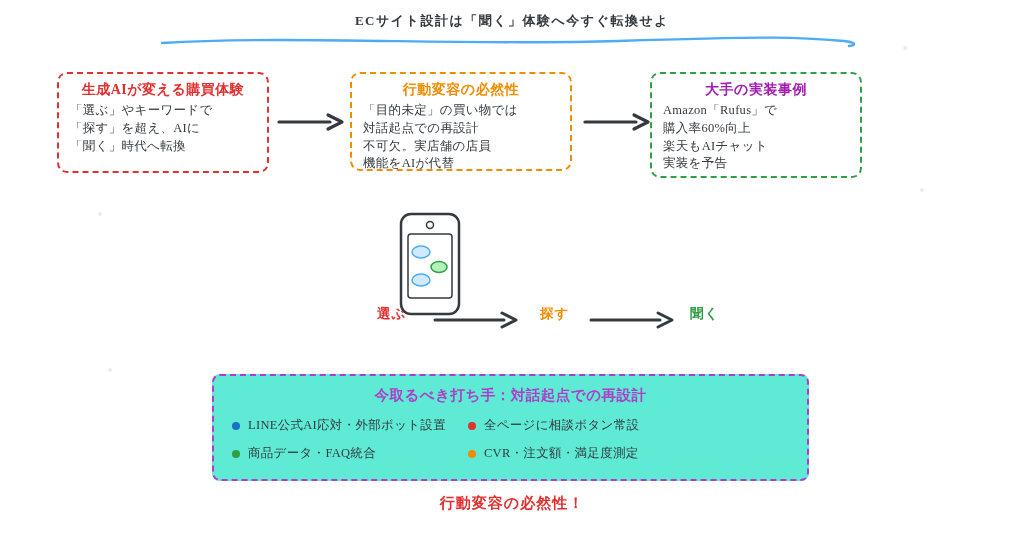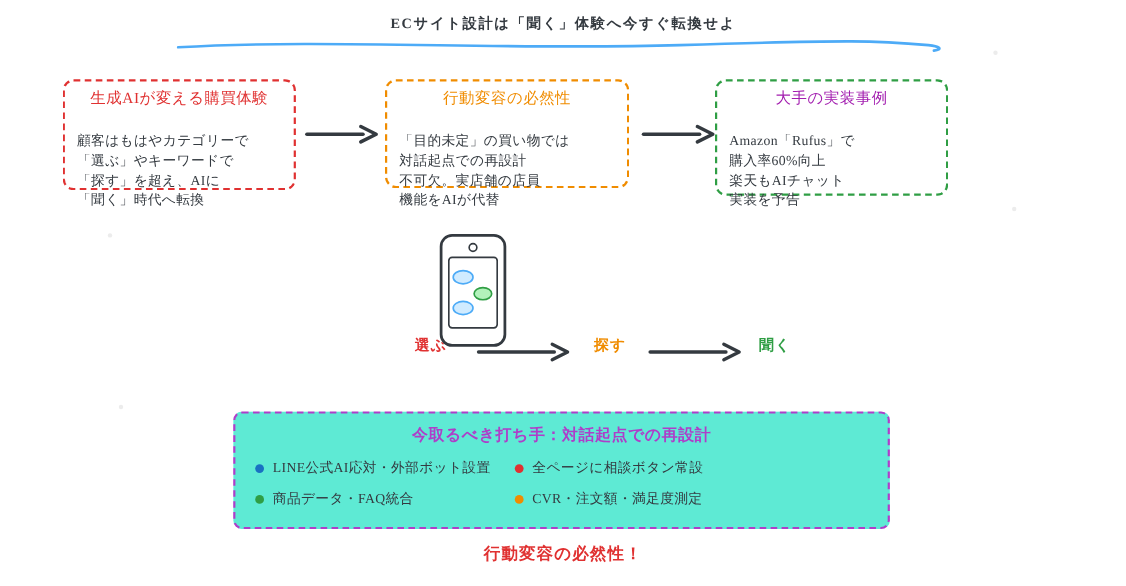--- a/index.html
+++ b/index.html
@@ -9,21 +9,21 @@
   }
   .abs{position:absolute;}
   .page-title{
     top:12px;left:0;width:1024px;text-align:center;
     font-size:13px;font-weight:bold;letter-spacing:1.5px;
   }
   .card{
     border:2px dashed #999;border-radius:10px;background:#fff;
     box-sizing:border-box;padding:7px 11px 6px 11px;
   }
-  .card-title{text-align:center;font-weight:normal;font-size:14px;margin-bottom:21px;letter-spacing:.5px;}
+  .card-title{text-align:center;font-weight:bold;font-size:14px;margin-bottom:3px;letter-spacing:.5px;}
   .card-line{font-size:12.5px;line-height:1.42;letter-spacing:.3px;}
   #card-0{left:57px;top:72px;width:212px;height:101px;}
   #card-1{left:350px;top:72px;width:222px;height:99px;}
   #card-2{left:650px;top:72px;width:212px;height:106px;}
   .flow-label{font-size:13.5px;font-weight:bold;letter-spacing:1px;}
   .action-box{
     left:212px;top:374px;width:597px;height:107px;
     border:2px dashed #ae3ec9;border-radius:8px;background:#5eead4;box-sizing:border-box;
   }
   .action-title{
@@ -50,21 +50,20 @@
 <div class="abs speck" style="left:903px;top:46px"></div>
 
 <div class="abs page-title" style="color: rgb(52, 58, 64);">ECサイト設計は「聞く」体験へ今すぐ転換せよ</div>
 
 <svg class="abs" style="left:158px;top:32px" width="706" height="20">
   <path d="M4,11 C140,3 300,14 460,9 S640,5 686,9 C696,10 700,13 691,14" fill="none" stroke-width="2.4" stroke-linecap="round" stroke="#4dabf7"></path>
 </svg>
 
 <div class="abs card" id="card-0" style="border-color: rgb(224, 49, 49);">
   <div class="card-title" style="color: rgb(224, 49, 49);">生成AIが変える購買体験</div>
-  <div class="card-line">顧客はもはやカテゴリーで</div>
   <div class="card-line">「選ぶ」やキーワードで</div>
   <div class="card-line">「探す」を超え、AIに</div>
   <div class="card-line">「聞く」時代へ転換</div>
 </div>
 
 <svg class="abs" style="left:276px;top:110px" width="72" height="24">
   <line x1="3" y1="12" x2="54" y2="12" stroke-width="3.2" stroke-linecap="round" stroke="#343a40"></line>
   <polyline points="52,5 66,12 52,19" fill="none" stroke-width="3.2" stroke-linejoin="round" stroke-linecap="round" stroke="#343a40"></polyline>
 </svg>
 

